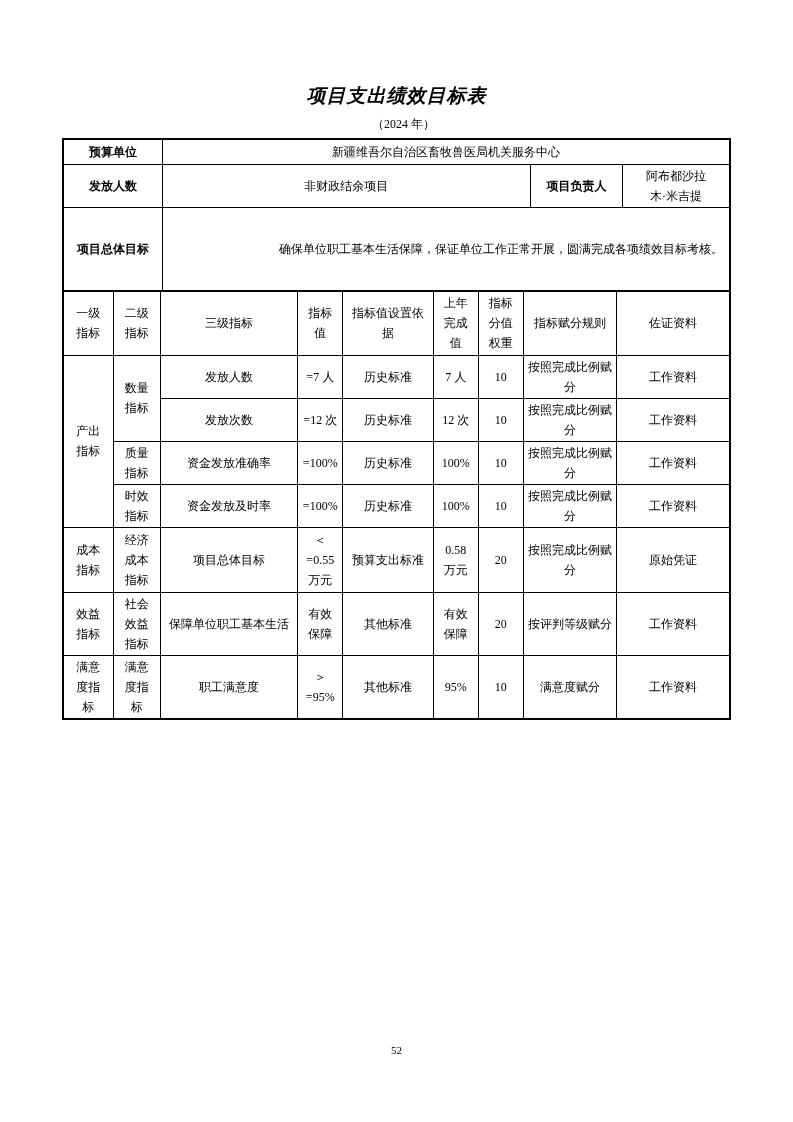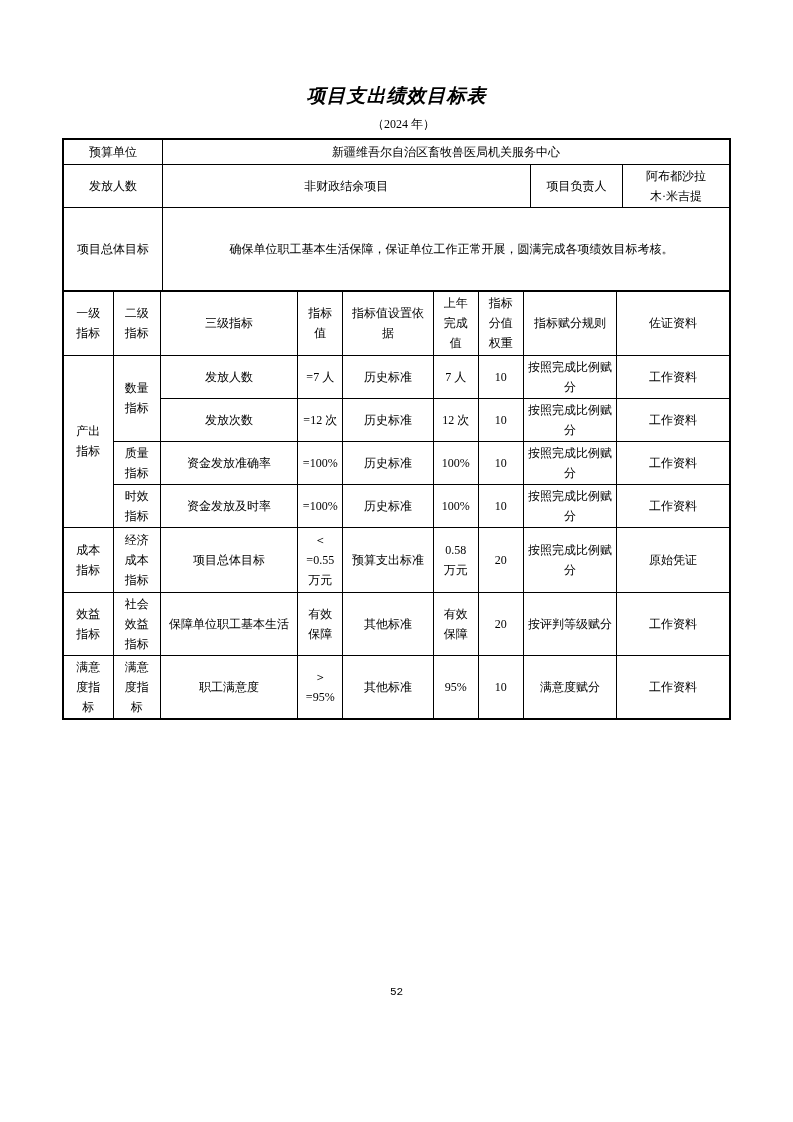--- a/index.html
+++ b/index.html
@@ -47,38 +47,38 @@
     font-size: 12px;
     font-weight: normal;
     text-align: center;
     vertical-align: middle;
     line-height: 20px;
     padding: 1px 3px;
     white-space: pre-line;
     overflow: hidden;
     word-break: break-all;
   }
-  .b { font-weight: normal; }
-  .left-text { text-align: center; padding-left: 17px; padding-right: 6px; }
+  .b { font-weight: bold; }
+  .left-text { text-align: right; padding-left: 17px; padding-right: 6px; }
   tr.h25 { height: 25px; }
   tr.h42 { height: 42px; }
   tr.h41 { height: 41px; }
   tr.h68 { height: 84px; }
   tr.h64 { height: 64px; }
   tr.h43 { height: 43px; }
   tr.h65 { height: 65px; }
   tr.h60 { height: 60px; }
   .page-number {
     position: absolute;
     left: 0;
     right: 0;
-    top: 986px;
+    top: 1044px;
     text-align: center;
     font-size: 11px;
-    font-family: Liberation Mono, monospace;
+    font-family: Liberation Serif, serif;
   }
 </style>
 </head>
 <body>
 
 <h1 class="doc-title">项目支出绩效目标表</h1>
 <div class="doc-subtitle">（2024 年）</div>
 
 <table class="info-table">
   <colgroup>

